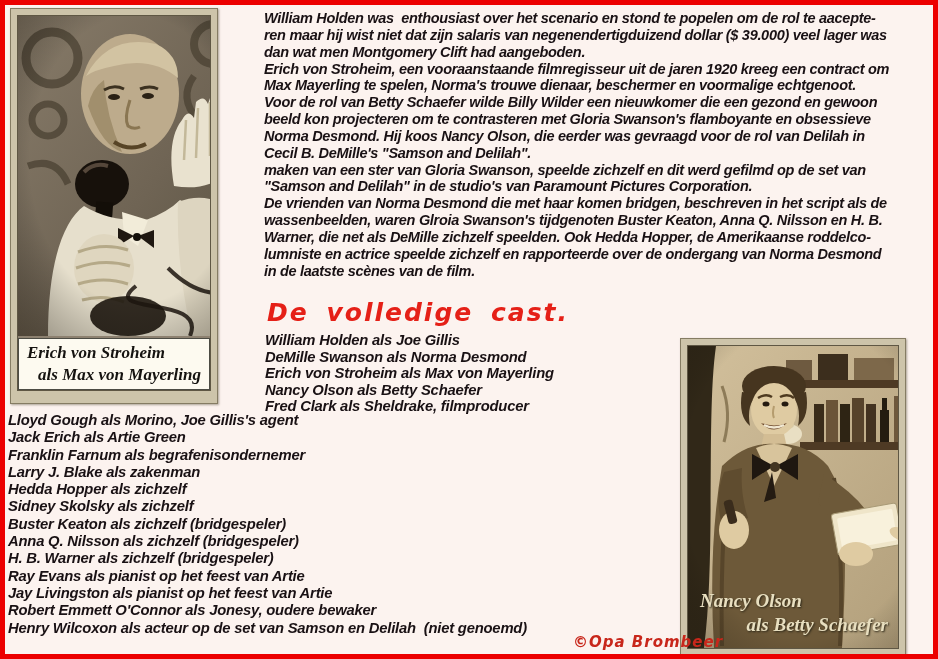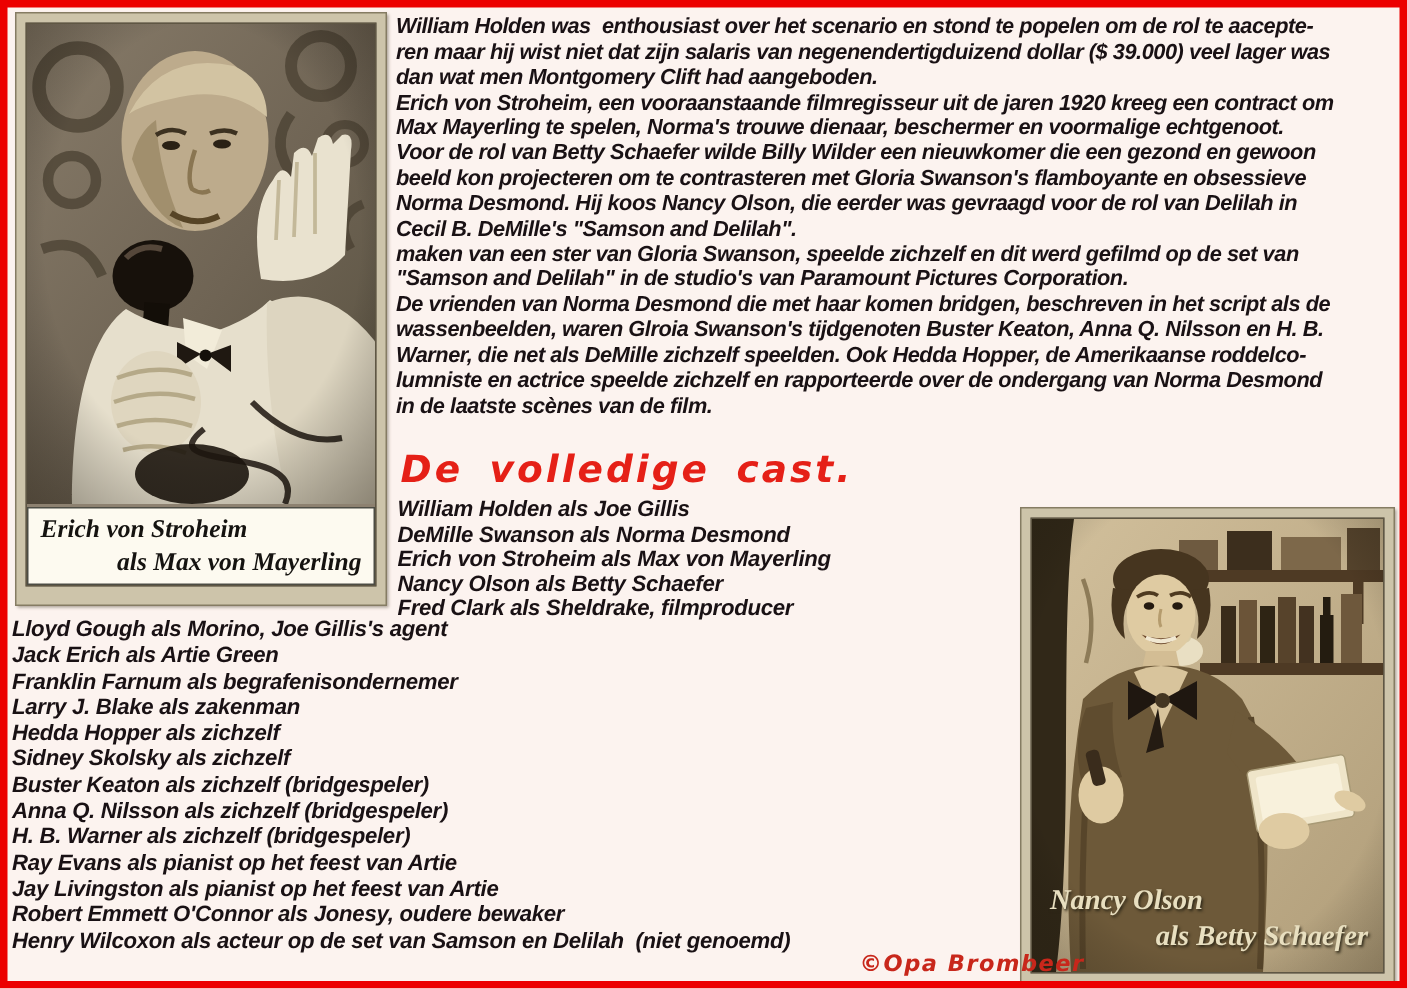--- a/index.html
+++ b/index.html
@@ -20,22 +20,22 @@
     padding:6px;
     box-sizing:border-box;
     box-shadow:1px 1px 2px rgba(90,80,60,.5);
   }
   .frame-inner{
     position:relative;
     border:1px solid #5f5744;
     background:#8d8170;
     overflow:hidden;
   }
-  .frame-stroheim{left:5px;top:3px;width:248px;height:396px;}
-  .frame-olson{left:675px;top:333px;width:250px;height:318px;}
+  .frame-stroheim{left:5px;top:3px;width:208px;height:396px;}
+  .frame-olson{left:675px;top:333px;width:226px;height:318px;}
   .photo-svg{display:block;}
   .caption-box{
     margin-top:2px;
     height:52px;
     background:#fdfaf0;
     border:1px solid #4c4c44;
     padding:3px 8px 0 8px;
     box-sizing:border-box;
     font-family:"Liberation Serif",serif;
     font-style:italic;font-weight:bold;

